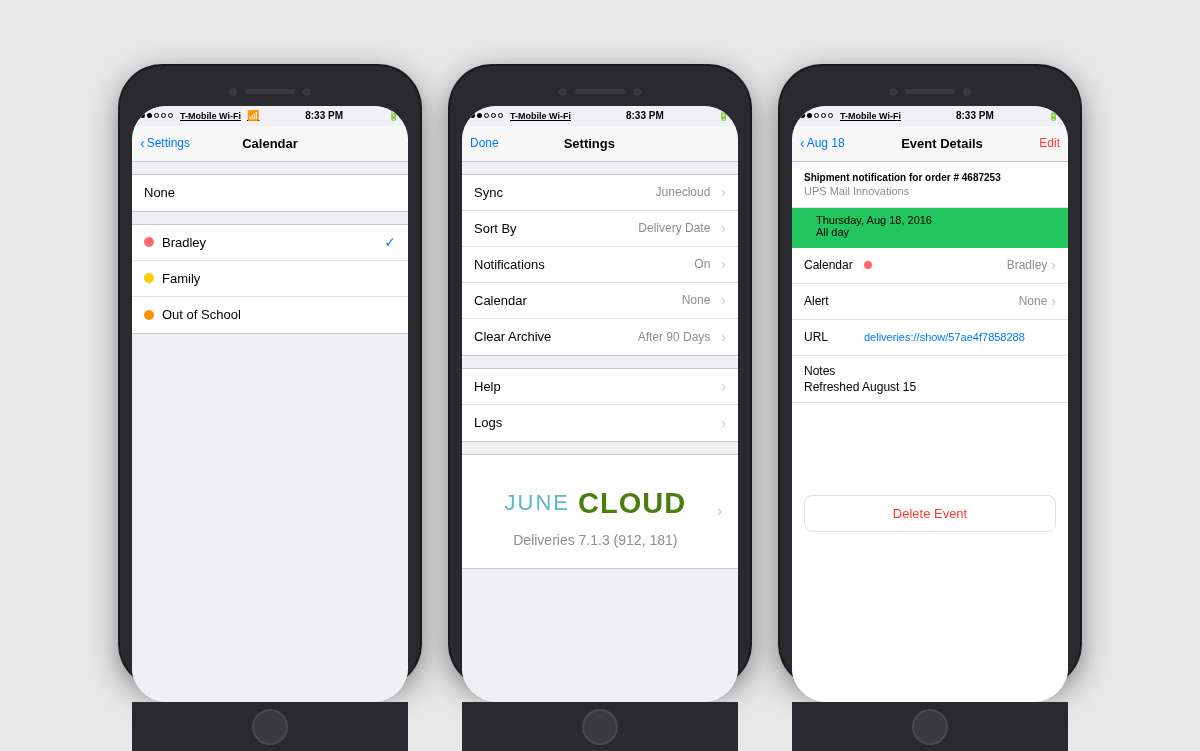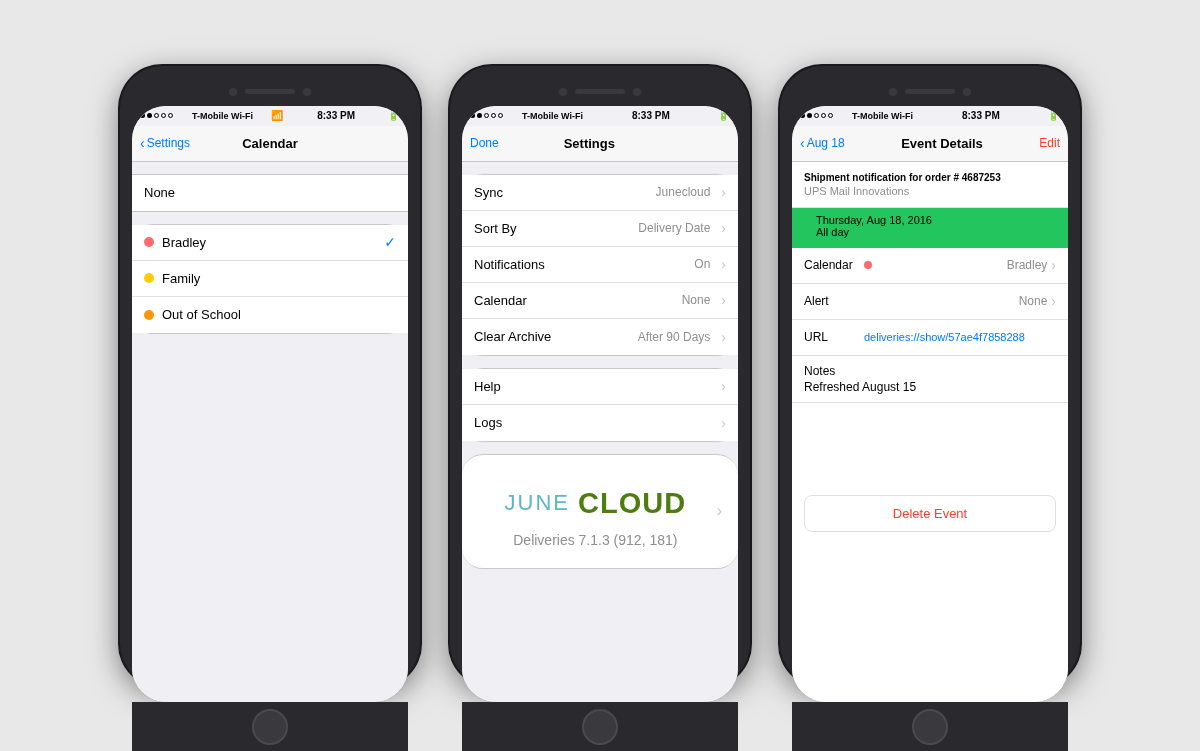--- a/index.html
+++ b/index.html
@@ -73,21 +73,21 @@
       height: 20px;
       display: flex;
       align-items: center;
       justify-content: space-between;
       padding: 0 8px;
       font-size: 10px;
       font-weight: 600;
       color: #000;
       flex-shrink: 0;
     }
-    .status-left { display: flex; align-items: center; gap: 16px; }
+    .status-left { display: flex; align-items: center; gap: 4px; text-decoration: underline; }
     .status-dots { display: flex; gap: 2px; }
     .status-dot { width: 5px; height: 5px; background: #000; border-radius: 50%; }
     .status-dot.empty { background: transparent; border: 1px solid #000; }
     .status-right { display: flex; align-items: center; gap: 3px; font-size: 9px; }
 
     
     .nav-bar {
       background: rgba(247,247,247,0.95);
       border-bottom: 1px solid #c8c8cc;
       height: 36px;
@@ -117,21 +117,20 @@
     }
 
     
     .table-section {
       margin-top: 12px;
     }
     .table-group {
       background: #fff;
       border-top: 1px solid #c8c8cc;
       border-bottom: 1px solid #c8c8cc;
-      border-radius: 21px;
     }
     .table-row {
       display: flex;
       align-items: center;
       padding: 0 12px;
       min-height: 36px;
       border-bottom: 1px solid #e0e0e4;
       background: #fff;
       font-size: 13px;
       color: #000;

